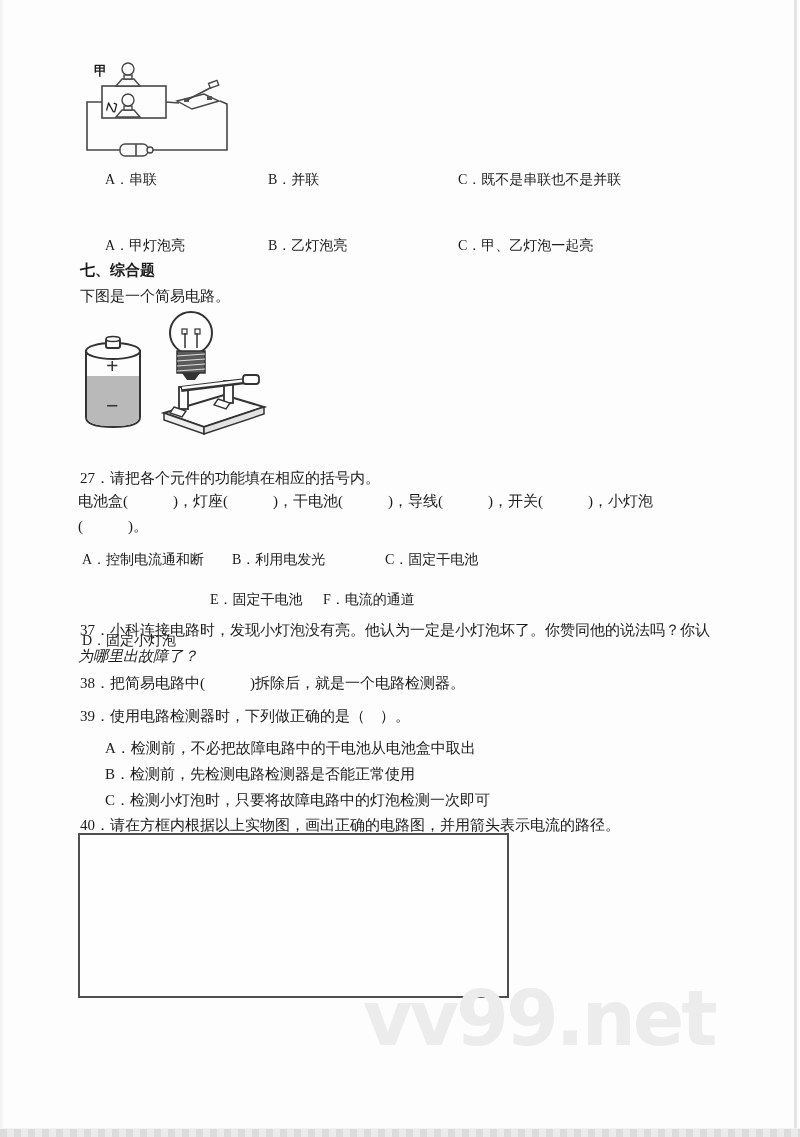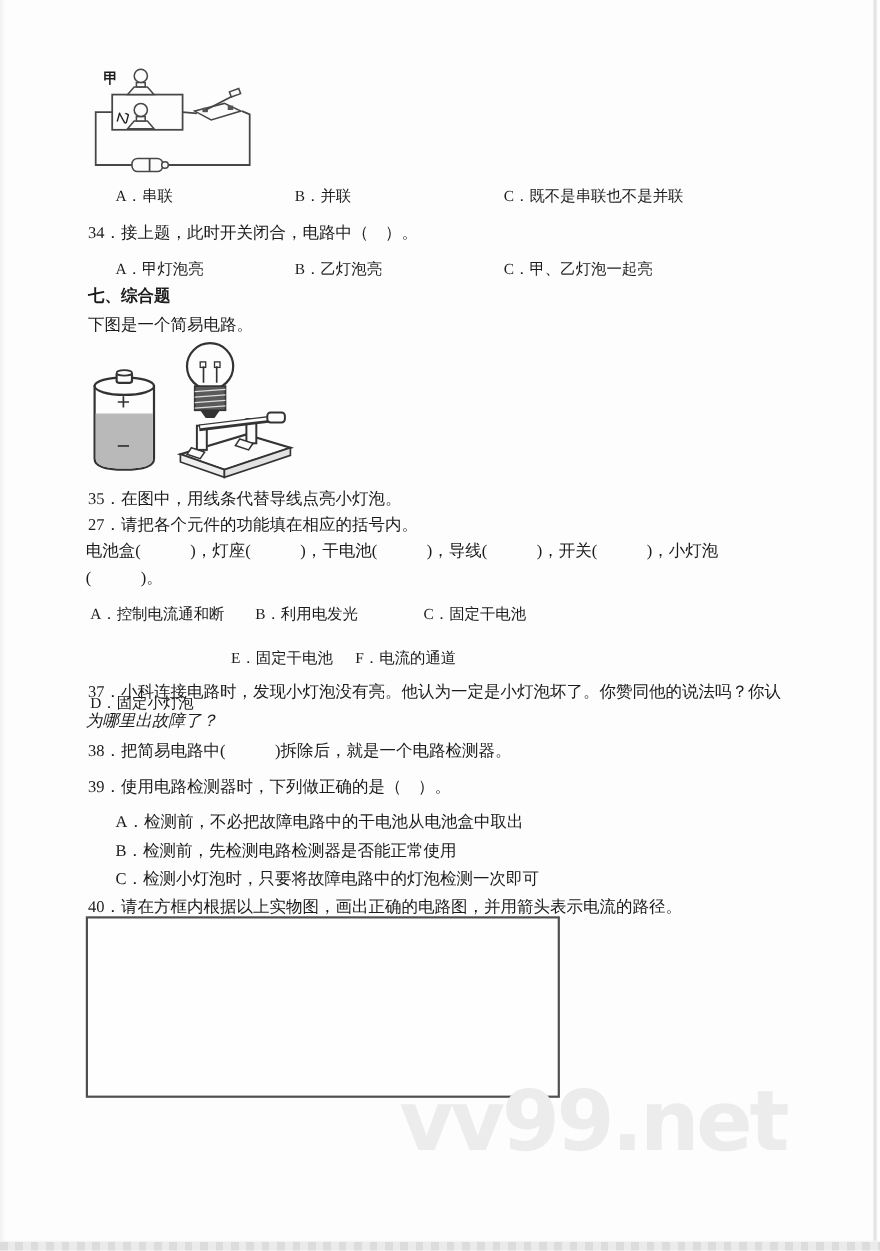--- a/index.html
+++ b/index.html
@@ -80,21 +80,20 @@
       <rect class="lnfill" x="37" y="88" width="28" height="12" rx="5"></rect>
       <line class="ln" x1="53" y1="88" x2="53" y2="100"></line>
       <circle class="lnfill" cx="67" cy="94" r="3"></circle>
     </g>
   </svg>
 
   <span class="opt" style="left:105px;top:170px;">A．串联</span>
   <span class="opt" style="left:268px;top:170px;">B．并联</span>
   <span class="opt" style="left:458px;top:170px;">C．既不是串联也不是并联</span>
 
-  <div class="t" style="left:80px;top:203px;">34．接上题，此时开关闭合，电路中（　）。</div>
   <span class="opt" style="left:105px;top:236px;">A．甲灯泡亮</span>
   <span class="opt" style="left:268px;top:236px;">B．乙灯泡亮</span>
   <span class="opt" style="left:458px;top:236px;">C．甲、乙灯泡一起亮</span>
 
   <div class="t bold" style="left:80px;top:261px;">七、综合题</div>
   <div class="t" style="left:80px;top:287px;">下图是一个简易电路。</div>
 
   <svg style="left:78px;top:303px;" width="192" height="132" viewBox="0 0 192 132">
 
     <g>
@@ -124,21 +123,20 @@
       <rect x="101" y="84" width="9" height="22" fill="#fdfdfd" stroke="#333" stroke-width="1.8"></rect>
       <rect x="146" y="78" width="9" height="22" fill="#fdfdfd" stroke="#333" stroke-width="1.8"></rect>
       <path d="M103,86 L168,78" stroke="#333" stroke-width="6" fill="none"></path>
       <path d="M104,85 L167,77.5" stroke="#fdfdfd" stroke-width="2.5" fill="none"></path>
       <rect x="165" y="72" width="16" height="9" rx="3" fill="#fdfdfd" stroke="#333" stroke-width="1.8"></rect>
       <polygon points="96,104 108,108 104,114 92,110" fill="#fdfdfd" stroke="#333" stroke-width="1.4"></polygon>
       <polygon points="140,96 152,100 148,106 136,102" fill="#fdfdfd" stroke="#333" stroke-width="1.4"></polygon>
     </g>
   </svg>
 
-  <div class="t" style="left:80px;top:445px;">35．在图中，用线条代替导线点亮小灯泡。</div>
   <div class="t" style="left:80px;top:469px;">27．请把各个元件的功能填在相应的括号内。</div>
   <div class="t" style="left:78px;top:492px;">电池盒(　　　)，灯座(　　　)，干电池(　　　)，导线(　　　)，开关(　　　)，小灯泡</div>
   <div class="t" style="left:78px;top:517px;">(　　　)。</div>
 
   <span class="opt" style="left:82px;top:550px;">A．控制电流通和断</span>
   <span class="opt" style="left:232px;top:550px;">B．利用电发光</span>
   <span class="opt" style="left:385px;top:550px;">C．固定干电池</span>
   <span class="opt" style="left:82px;top:590px;margin-top:41px;">D．固定小灯泡</span>
   <span class="opt" style="left:210px;top:590px;">E．固定干电池</span>
   <span class="opt" style="left:323px;top:590px;">F．电流的通道</span>

